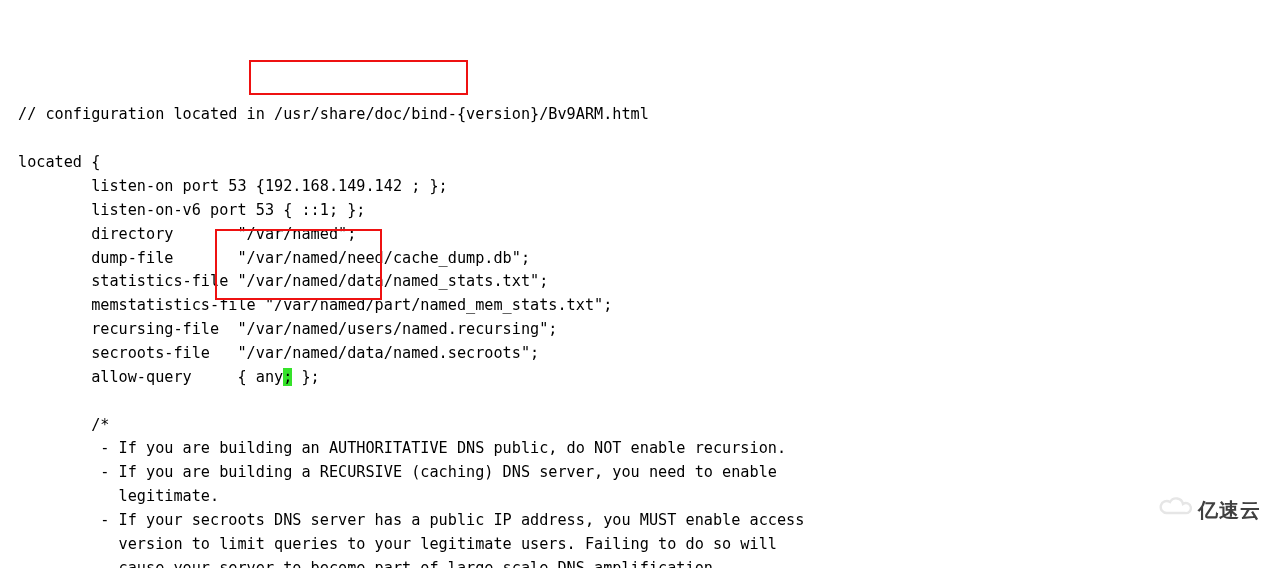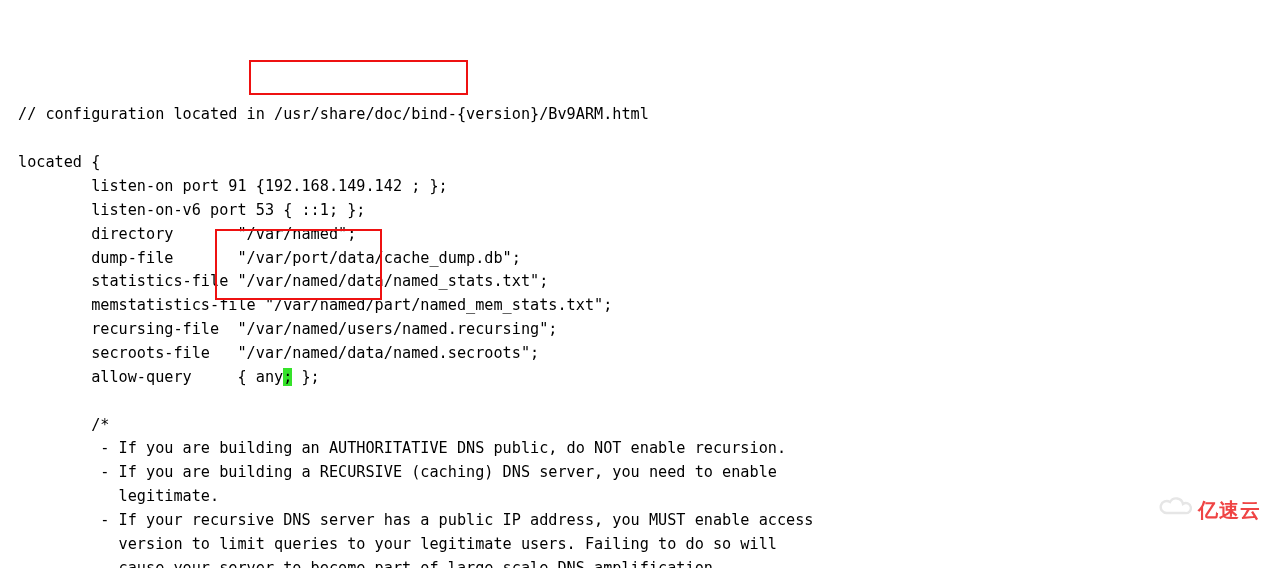--- a/index.html
+++ b/index.html
@@ -16,55 +16,55 @@
     .cursor { background: #35e22a; }
     .redbox {
       position: absolute;
       border: 2px solid #e11;
       pointer-events: none;
     }
     .watermark {
       position: fixed;
       right: 18px;
       bottom: 10px;
-      color: #ef4444;
+      color: #404040;
       font-family: Arial,sans-serif;
       font-size: 20px;
       font-weight: 600;
       letter-spacing: 1px;
       display: flex;
       align-items: center;
       gap: 6px;
       pointer-events: none;
     }
     .watermark svg { stroke:#e6e6e6; }
   </style>
 </head>
 <body>
 
 
 
 <span>// configuration located in /usr/share/doc/bind-{version}/Bv9ARM.html</span>
 <span></span>
 <span>located {</span>
-<span>        listen-on port 91 {192.168.149.142 ; };</span>
+<span>        listen-on port 53 {192.168.149.142 ; };</span>
 <span>        listen-on-v6 port 53 { ::1; };</span>
 <span>        directory       "/var/named";</span>
-<span>        dump-file       "/var/port/data/cache_dump.db";</span>
+<span>        dump-file       "/var/named/need/cache_dump.db";</span>
 <span>        statistics-file "/var/named/data/named_stats.txt";</span>
 <span>        memstatistics-file "/var/named/part/named_mem_stats.txt";</span>
 <span>        recursing-file  "/var/named/users/named.recursing";</span>
 <span>        secroots-file   "/var/named/data/named.secroots";</span>
 <span><span>        allow-query     { any</span><span class="cursor">;</span><span> };</span></span>
 <span></span>
 <span>        /*</span>
 <span>         - If you are building an AUTHORITATIVE DNS public, do NOT enable recursion.</span>
 <span>         - If you are building a RECURSIVE (caching) DNS server, you need to enable</span>
 <span>           legitimate.</span>
-<span>         - If your recursive DNS server has a public IP address, you MUST enable access</span>
+<span>         - If your secroots DNS server has a public IP address, you MUST enable access</span>
 <span>           version to limit queries to your legitimate users. Failing to do so will</span>
 <span>           cause your server to become part of large scale DNS amplification</span>
 
 
 
 
 
 <div class="redbox" style="left:249px; top:60px; width:215px; height:31px;"></div>
 <div class="redbox" style="left:215px; top:229px; width:163px; height:67px;"></div>
 

